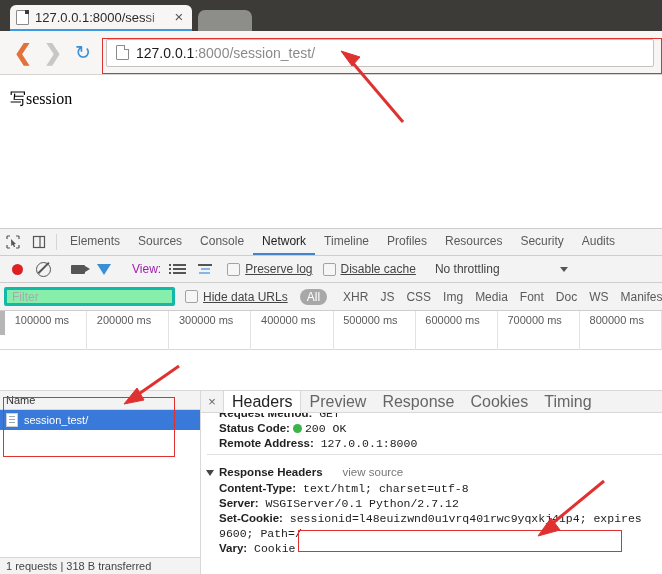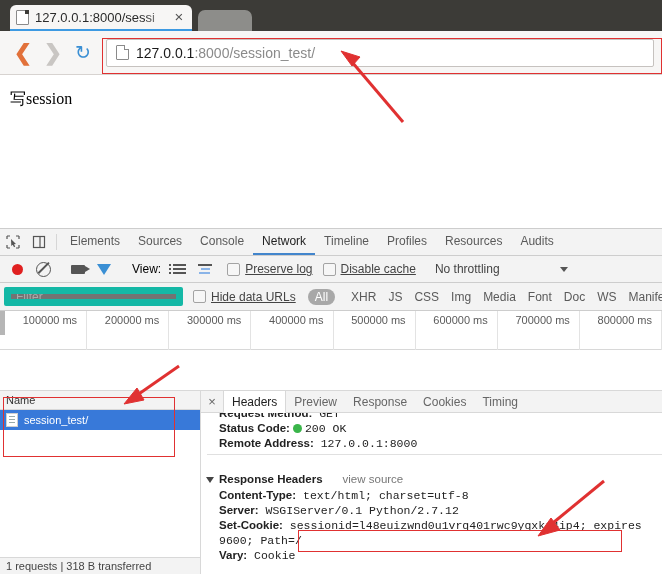--- a/index.html
+++ b/index.html
@@ -74,52 +74,52 @@
   .rec-dot{width:11px;height:11px;border-radius:50%;background:#e02020;}
   .clear-ico{width:13px;height:13px;border:1.6px solid #555;border-radius:50%;position:relative;}
   .clear-ico:after{content:"";position:absolute;left:-1px;top:4.5px;width:15px;height:1.6px;
     background:#555;transform:rotate(-45deg);}
   .cam-ico{width:14px;height:9px;background:#555;position:relative;border-radius:1px;}
   .cam-ico:after{content:"";position:absolute;right:-5px;top:1px;border-style:solid;
     border-width:3.5px 0 3.5px 5px;border-color:transparent transparent transparent #555;}
   .funnel-ico{width:0;height:0;border-style:solid;border-width:11px 7px 0 7px;
     border-color:#3a8fd4 transparent transparent transparent;position:relative;}
   .funnel-ico:after{content:"";position:absolute;left:-1.5px;top:-11px;width:3px;height:0;}
-  .view-lbl{margin:0 5px 0 6px;color:#000000;}
+  .view-lbl{margin:0 5px 0 6px;color:#a21caf;}
   .list-ico{display:flex;flex-direction:column;gap:2px;}
   .list-ico i{display:block;width:13px;height:2px;background:#555;position:relative;}
   .list-ico i:before{content:"";position:absolute;left:-4px;top:0;width:2.5px;height:2px;background:#555;}
   .wf-ico{display:flex;flex-direction:column;gap:2px;align-items:flex-start;}
   .wf-ico i{display:block;height:2px;background:#8ab4e8;}
   .wf-ico i:nth-child(1){width:14px;background:#555;}
   .wf-ico i:nth-child(2){width:9px;margin-left:3px;}
   .wf-ico i:nth-child(3){width:11px;margin-left:1px;}
   .chk{width:11px;height:11px;border:1px solid #a3a3a3;background:#f6f6f6;border-radius:2px;
     display:inline-block;vertical-align:-1px;margin-right:5px;}
   .tb-item{display:flex;align-items:center;margin-right:10px;white-space:nowrap;cursor:pointer;text-decoration:underline;}
   .throttle{display:flex;align-items:center;gap:60px;cursor:pointer;}
   .caret{width:0;height:0;border-style:solid;border-width:5px 4px 0 4px;
     border-color:#555 transparent transparent transparent;}
 
   .dt-filterbar{height:28px;background:#f3f3f3;border-bottom:1px solid #cdcdcd;
     display:flex;align-items:center;padding:0 4px;box-sizing:border-box;font-size:12px;color:#444;}
-  .filter-input{width:196px;height:19px;border:7px solid #14b8a6;background:#737373;
+  .filter-input{width:196px;height:19px;border:3px solid #14b8a6;background:#86efac;
     border-radius:2px;font-size:12px;color:#222;padding:0 5px;box-sizing:border-box;
     font-family:"Liberation Sans",sans-serif;}
   .filter-input::placeholder{color:#aaa;}
   .ftype{padding:0 6px;color:#5a5a5a;cursor:pointer;white-space:nowrap;}
   .ftype.pill{background:#a8a8a8;color:#fff;border-radius:9px;padding:1px 7px;margin:0 2px;}
   .fsep{width:1px;height:15px;background:#d0d0d0;margin:0 4px;}
 
   .dt-ruler{height:39px;background:#fff;border-bottom:1px solid #d8d8d8;
     display:flex;align-items:flex-start;position:relative;box-sizing:border-box;}
   .ruler-handle{width:5px;height:24px;background:#b6b6b6;flex:0 0 auto;}
   .rcell{flex:1 1 0;border-right:1px solid #e3e3e3;height:39px;box-sizing:border-box;
     position:relative;}
-  .rcell span{position:absolute;right:9px;top:3px;font-size:11px;color:#5a5a5a;white-space:nowrap;}
+  .rcell span{position:absolute;right:17px;top:3px;font-size:11px;color:#5a5a5a;white-space:nowrap;}
 
   .dt-empty{flex:0 0 auto;height:40px;background:#fff;}
 
   .dt-split{flex:1 1 auto;display:flex;min-height:0;border-top:1px solid #d8d8d8;}
   .req-pane{width:200px;flex:0 0 auto;border-right:1px solid #d8d8d8;display:flex;
     flex-direction:column;background:#fff;}
   .req-head{height:19px;background:#f3f3f3;border-bottom:1px solid #d8d8d8;
     display:flex;align-items:center;padding:0 6px;font-size:11px;color:#333;box-sizing:border-box;}
   .req-row{height:20px;display:flex;align-items:center;padding:0 6px;font-size:11px;
     background:#3879d9;color:#fff;cursor:pointer;box-sizing:border-box;}
@@ -130,30 +130,30 @@
   .req-body{flex:1 1 auto;background:#fff;}
   .req-status{height:17px;background:#f3f3f3;border-top:1px solid #d8d8d8;
     display:flex;align-items:center;padding:0 6px;font-size:11px;color:#444;box-sizing:border-box;
     overflow:hidden;}
 
   .detail-pane{flex:1 1 auto;display:flex;flex-direction:column;min-width:0;background:#fff;}
   .detail-tabs{height:22px;background:#f3f3f3;border-bottom:1px solid #d8d8d8;
     display:flex;align-items:stretch;box-sizing:border-box;}
   .dclose{width:22px;display:flex;align-items:center;justify-content:center;
     font-size:13px;color:#666;cursor:pointer;}
-  .dtab{padding:0 8px;display:flex;align-items:center;font-size:12px;color:#666;cursor:pointer;}
+  .dtab{padding:0 8px;display:flex;align-items:center;font-size:16px;color:#666;cursor:pointer;}
   .dtab.active{background:#fff;color:#222;border-left:1px solid #d8d8d8;
     border-right:1px solid #d8d8d8;margin-bottom:-1px;border-bottom:1px solid #fff;}
   .detail-body{flex:1 1 auto;overflow:hidden;padding:0 0 0 6px;box-sizing:border-box;}
   .hline{font-family:"Liberation Mono",monospace;font-size:11.5px;color:#222;
     line-height:15px;white-space:nowrap;padding-left:12px;}
   .hline b{font-family:Liberation Sans, sans-serif;font-weight:bold;font-size:11.5px;}
   .sec-head{font-family:"Liberation Sans",sans-serif;font-weight:bold;font-size:11.5px;
     color:#222;line-height:17px;display:flex;align-items:center;gap:6px;
-    border-top:1px solid #e0e0e0;margin-top:3px;padding-top:16px;}
+    border-top:1px solid #e0e0e0;margin-top:3px;padding-top:9px;}
   .tri{width:0;height:0;border-style:solid;border-width:4px 0 4px 6px;
     border-color:transparent transparent transparent #444;transform:rotate(90deg);}
   .viewsrc{font-weight:normal;color:#777;margin-left:14px;cursor:pointer;}
   .okdot{display:inline-block;width:9px;height:9px;border-radius:50%;background:#3ab54a;
     vertical-align:-1px;margin:0 3px;}
 
   
   .anno{position:absolute;pointer-events:none;}
   .abox{border:1.4px solid #e03131;box-sizing:border-box;}
   .arrow-svg{position:absolute;pointer-events:none;}
@@ -202,20 +202,21 @@
           </svg>
       </div>
       <div class="dt-sep"></div>
       <div class="dt-tab">Elements</div>
       <div class="dt-tab">Sources</div>
       <div class="dt-tab">Console</div>
       <div class="dt-tab active">Network</div>
       <div class="dt-tab">Timeline</div>
       <div class="dt-tab">Profiles</div>
       <div class="dt-tab">Resources</div>
+      <div class="dt-tab">Security</div>
       <div class="dt-tab">Audits</div>
     </div>
 
     <div class="dt-toolbar">
       <div class="dt-iconbtn">
           <span class="rec-dot"></span>
         </div>
       <div class="dt-iconbtn">
           <span class="clear-ico"></span>
         </div>

